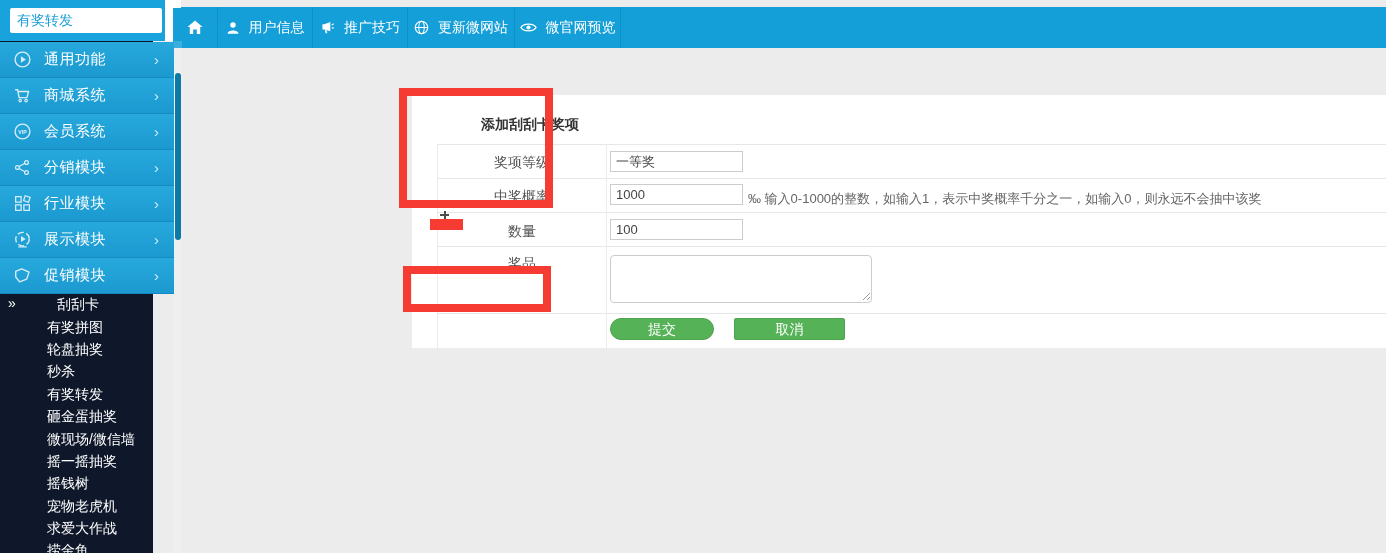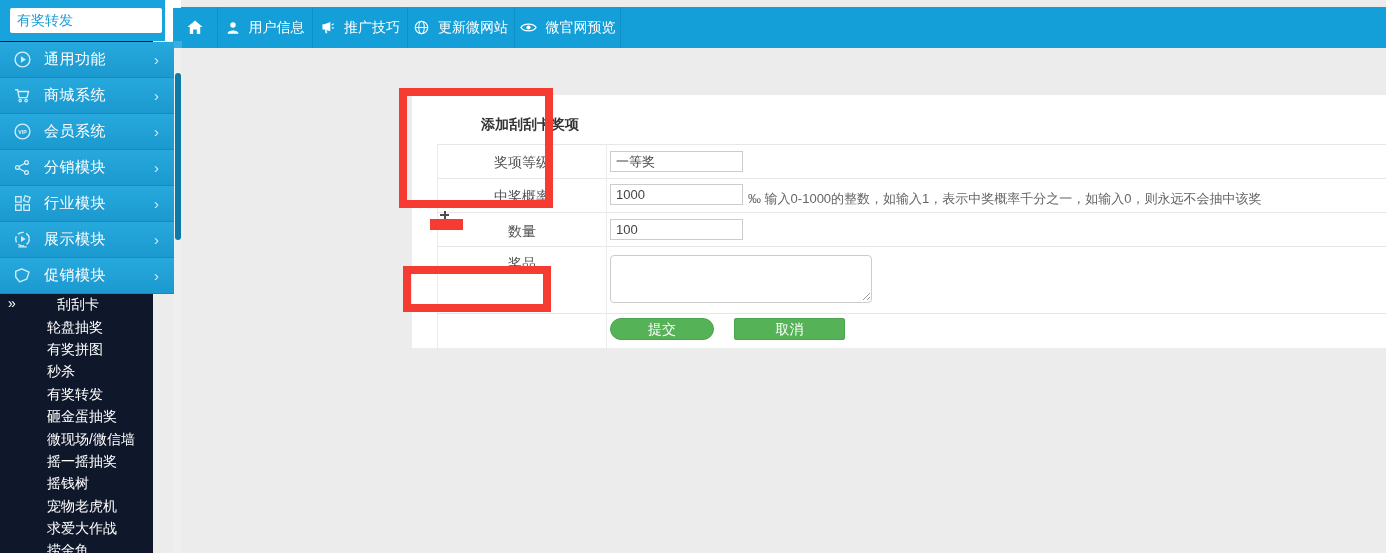--- a/index.html
+++ b/index.html
@@ -164,24 +164,24 @@
         <span class="mi-chevron">›</span>
       </div>
     </div>
 
     <div id="submenu">
       <div class="sub-item active">
         <span class="active-marker">»</span>
         <span>刮刮卡</span>
       </div>
       <div class="sub-item">
+          <span>有奖拼图</span>
+        </div>
+      <div class="sub-item">
           <span>轮盘抽奖</span>
-        </div>
-      <div class="sub-item">
-          <span>有奖拼图</span>
         </div>
       <div class="sub-item">
           <span>秒杀</span>
         </div>
       <div class="sub-item">
           <span>有奖转发</span>
         </div>
       <div class="sub-item">
           <span>砸金蛋抽奖</span>
         </div>

